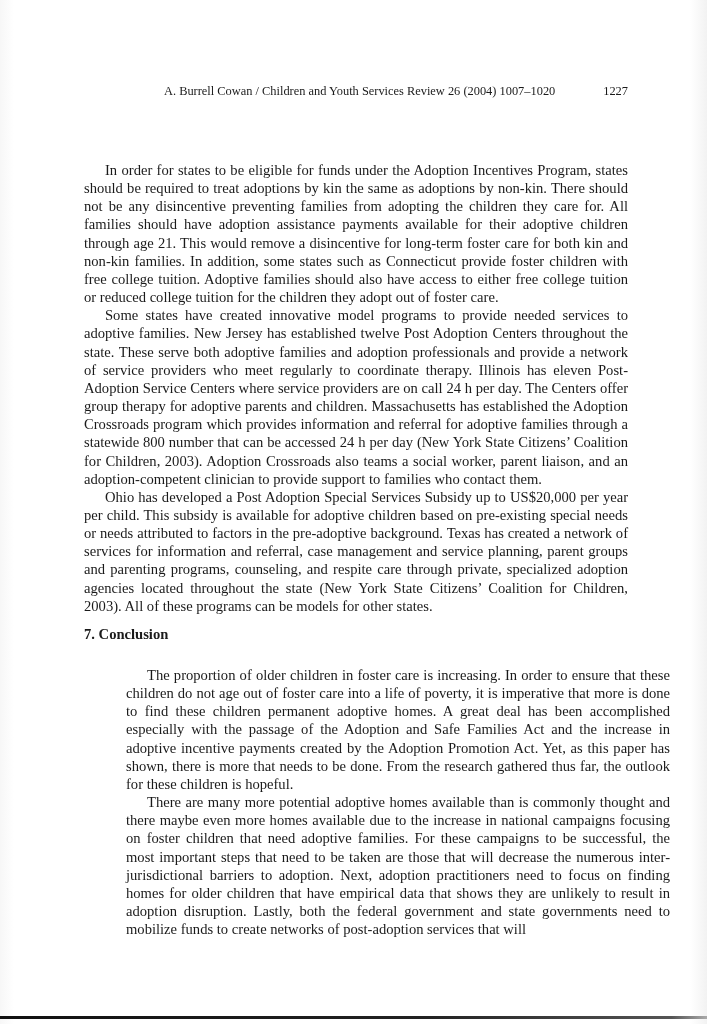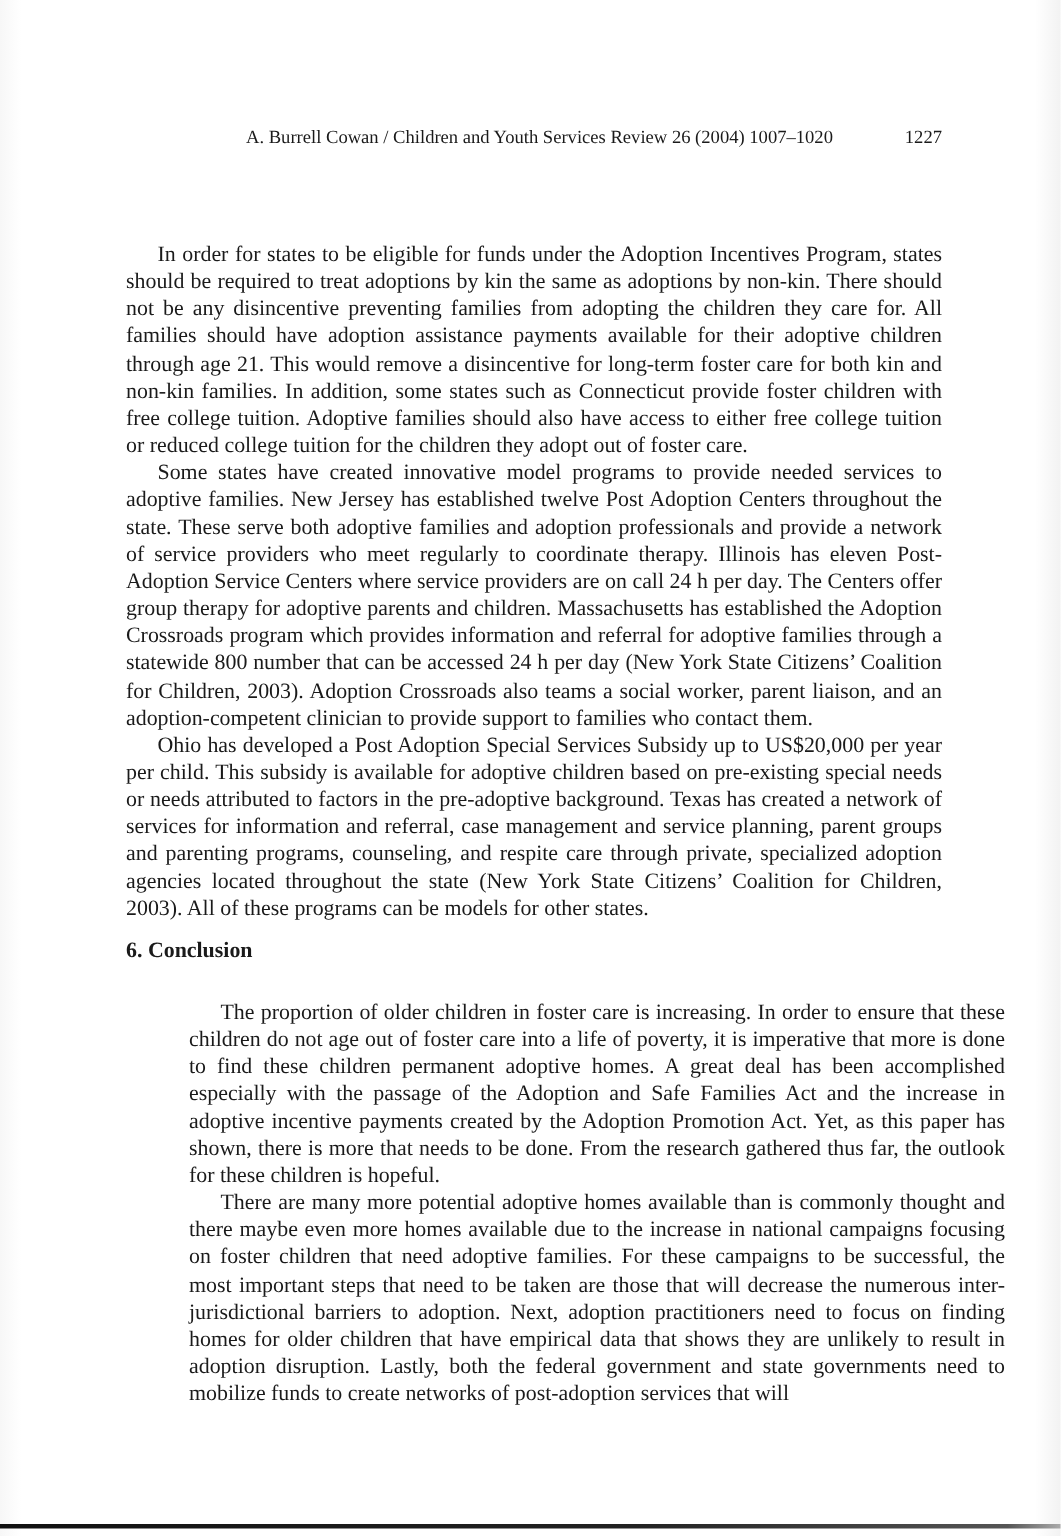--- a/index.html
+++ b/index.html
@@ -82,21 +82,21 @@
     <span class="citation">A. Burrell Cowan / Children and Youth Services Review 26 (2004) 1007–1020</span>
     <span class="page-number">1227</span>
   </div>
 
   <div class="body-text" id="block1">
     <p>In order for states to be eligible for funds under the Adoption Incentives Program, states should be required to treat adoptions by kin the same as adoptions by non-kin. There should not be any disincentive preventing families from adopting the children they care for. All families should have adoption assistance payments available for their adoptive children through age 21. This would remove a disincentive for long-term foster care for both kin and non-kin families. In addition, some states such as Connecticut provide foster children with free college tuition. Adoptive families should also have access to either free college tuition or reduced college tuition for the children they adopt out of foster care.</p>
     <p>Some states have created innovative model programs to provide needed services to adoptive families. New Jersey has established twelve Post Adoption Centers throughout the state. These serve both adoptive families and adoption professionals and provide a network of service providers who meet regularly to coordinate therapy. Illinois has eleven Post-Adoption Service Centers where service providers are on call 24 h per day. The Centers offer group therapy for adoptive parents and children. Massachusetts has established the Adoption Crossroads program which provides information and referral for adoptive families through a statewide 800 number that can be accessed 24 h per day (New York State Citizens’ Coalition for Children, 2003). Adoption Crossroads also teams a social worker, parent liaison, and an adoption-competent clinician to provide support to families who contact them.</p>
     <p>Ohio has developed a Post Adoption Special Services Subsidy up to US$20,000 per year per child. This subsidy is available for adoptive children based on pre-existing special needs or needs attributed to factors in the pre-adoptive background. Texas has created a network of services for information and referral, case management and service planning, parent groups and parenting programs, counseling, and respite care through private, specialized adoption agencies located throughout the state (New York State Citizens’ Coalition for Children, 2003). All of these programs can be models for other states.</p>
   </div>
 
-  <h2 class="section-heading">6. Conclusion</h2>
+  <h2 class="section-heading">7. Conclusion</h2>
 
   <div class="body-text" id="block2">
     <p>The proportion of older children in foster care is increasing. In order to ensure that these children do not age out of foster care into a life of poverty, it is imperative that more is done to find these children permanent adoptive homes. A great deal has been accomplished especially with the passage of the Adoption and Safe Families Act and the increase in adoptive incentive payments created by the Adoption Promotion Act. Yet, as this paper has shown, there is more that needs to be done. From the research gathered thus far, the outlook for these children is hopeful.</p>
     <p>There are many more potential adoptive homes available than is commonly thought and there maybe even more homes available due to the increase in national campaigns focusing on foster children that need adoptive families. For these campaigns to be successful, the most important steps that need to be taken are those that will decrease the numerous inter-jurisdictional barriers to adoption. Next, adoption practitioners need to focus on finding homes for older children that have empirical data that shows they are unlikely to result in adoption disruption. Lastly, both the federal government and state governments need to mobilize funds to create networks of post-adoption services that will</p>
   </div>
 
   <div class="bottom-rule"></div>
 </div>
 
 </body></html>

